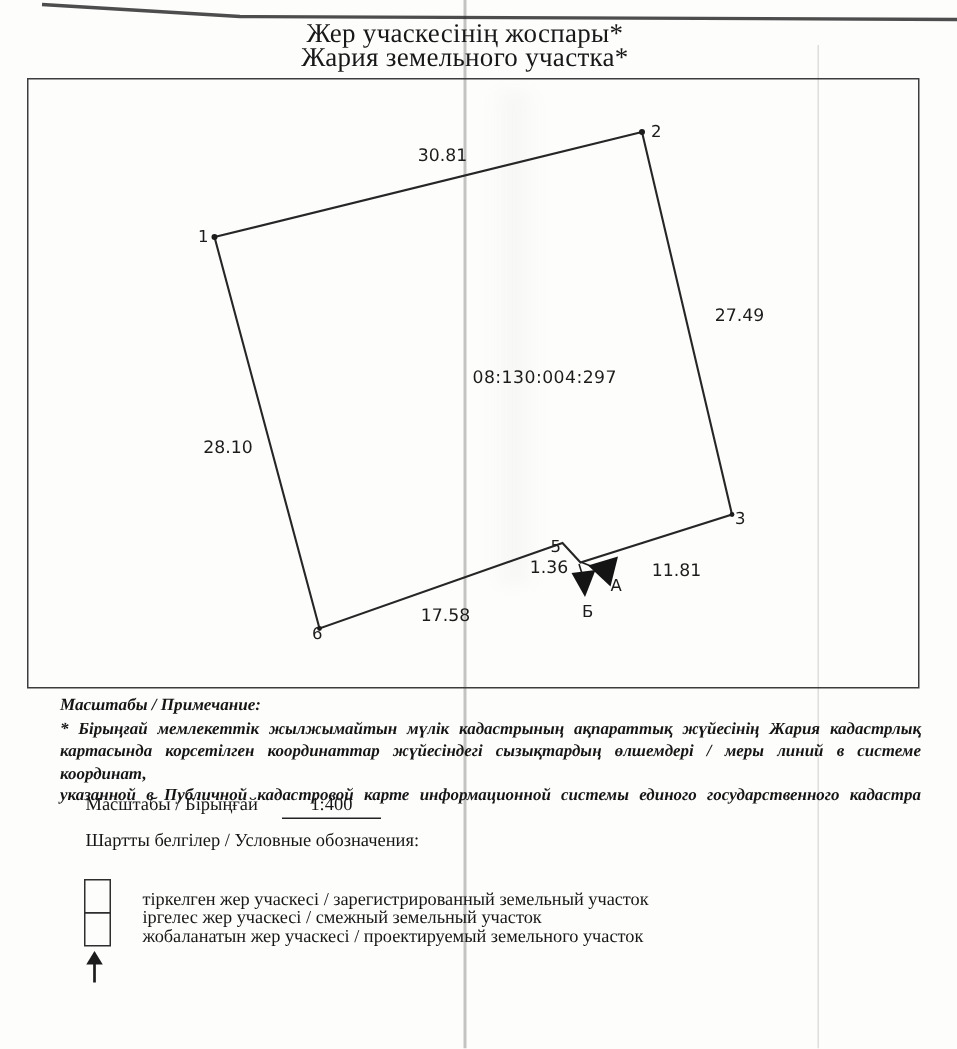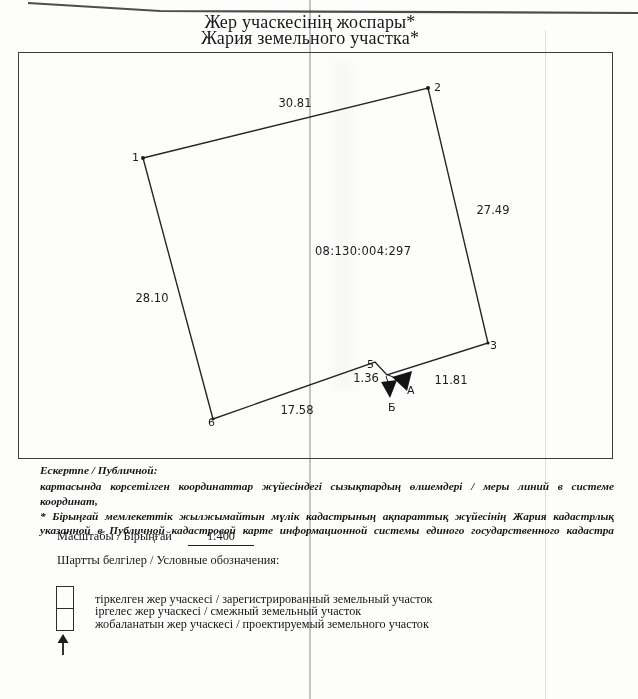--- a/index.html
+++ b/index.html
@@ -90,24 +90,24 @@
   <text class="cad-label" x="315" y="255" text-anchor="start">08:130:004:297</text>
 
   <line x1="388" y1="375" x2="403" y2="381" stroke="#1c1c1c" stroke-width="1"></line>
   <polygon points="392,377 412,371 407,391" fill="#141414"></polygon>
   <line x1="386" y1="376" x2="391" y2="392" stroke="#1c1c1c" stroke-width="1"></line>
   <polygon points="381,382 397,380 390,398" fill="#141414"></polygon>
   <text class="marker-label" x="407" y="394" text-anchor="start">А</text>
   <text class="marker-label" x="388" y="411" text-anchor="start">Б</text>
 </svg>
 
-<div class="abs note-heading">Ескертпе / Публичной:</div>
+<div class="abs note-heading">Масштабы / Примечание:</div>
 <div class="abs note-body">
+  <div class="note-line">* Бірыңғай мемлекеттік жылжымайтын мүлік кадастрының ақпараттық жүйесінің Жария кадастрлық</div>
   <div class="note-line">картасында корсетілген координаттар жүйесіндегі сызықтардың өлшемдері / меры линий в системе координат,</div>
-  <div class="note-line">* Бірыңғай мемлекеттік жылжымайтын мүлік кадастрының ақпараттық жүйесінің Жария кадастрлық</div>
   <div class="note-line">указанной в Публичной кадастровой карте информационной системы единого государственного кадастра</div>
 </div>
 
 <div class="abs scale-row">
   <span>Масштабы / Бірыңғай</span><span class="scale-value">1:400</span>
 </div>
 
 <div class="abs legend-heading">Шартты белгілер / Условные обозначения:</div>
 
 <div class="abs legend-square sq1"></div>

